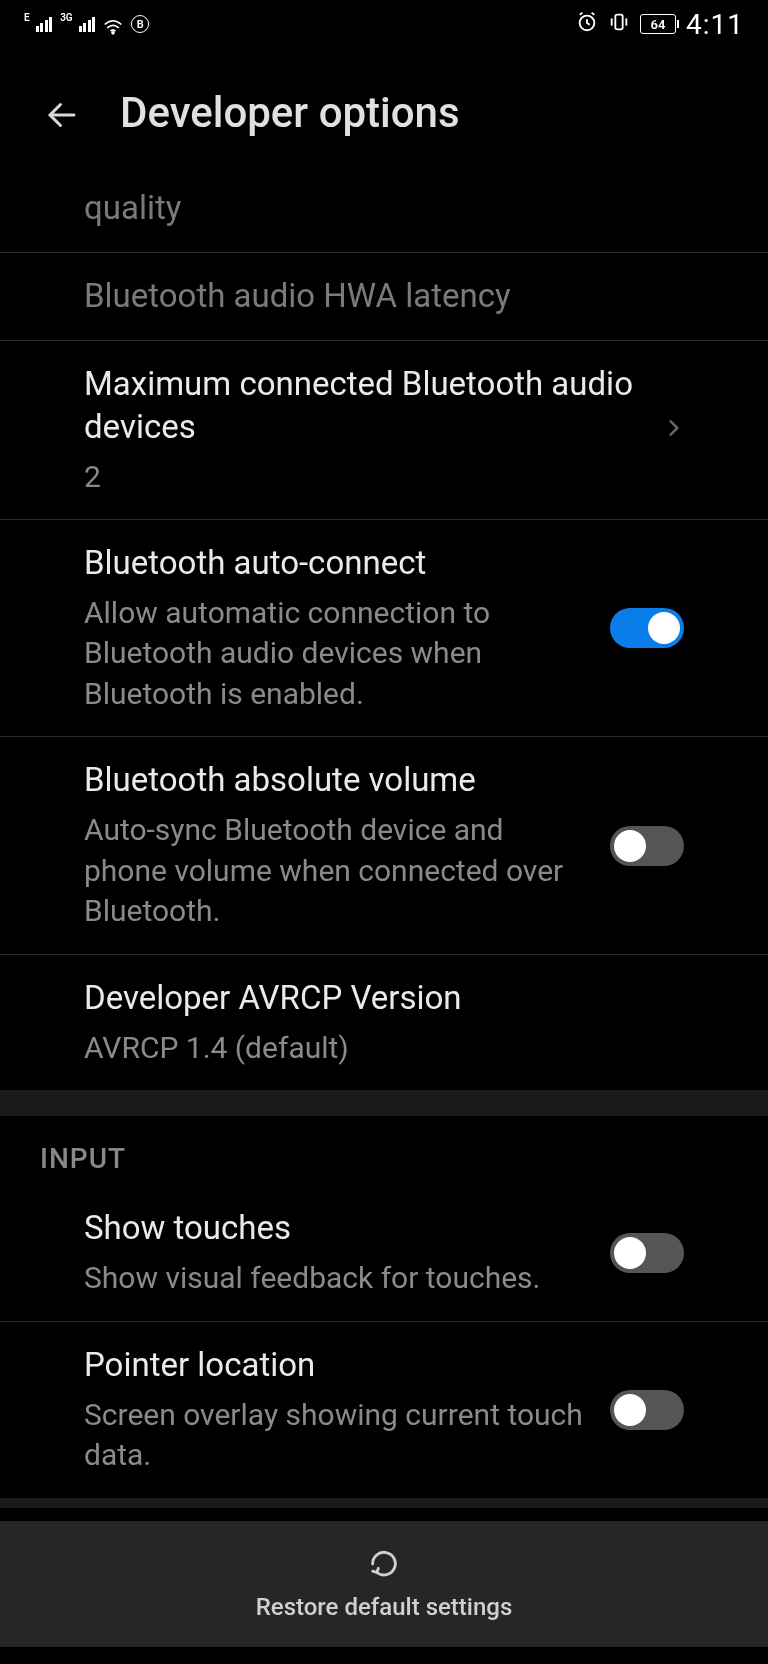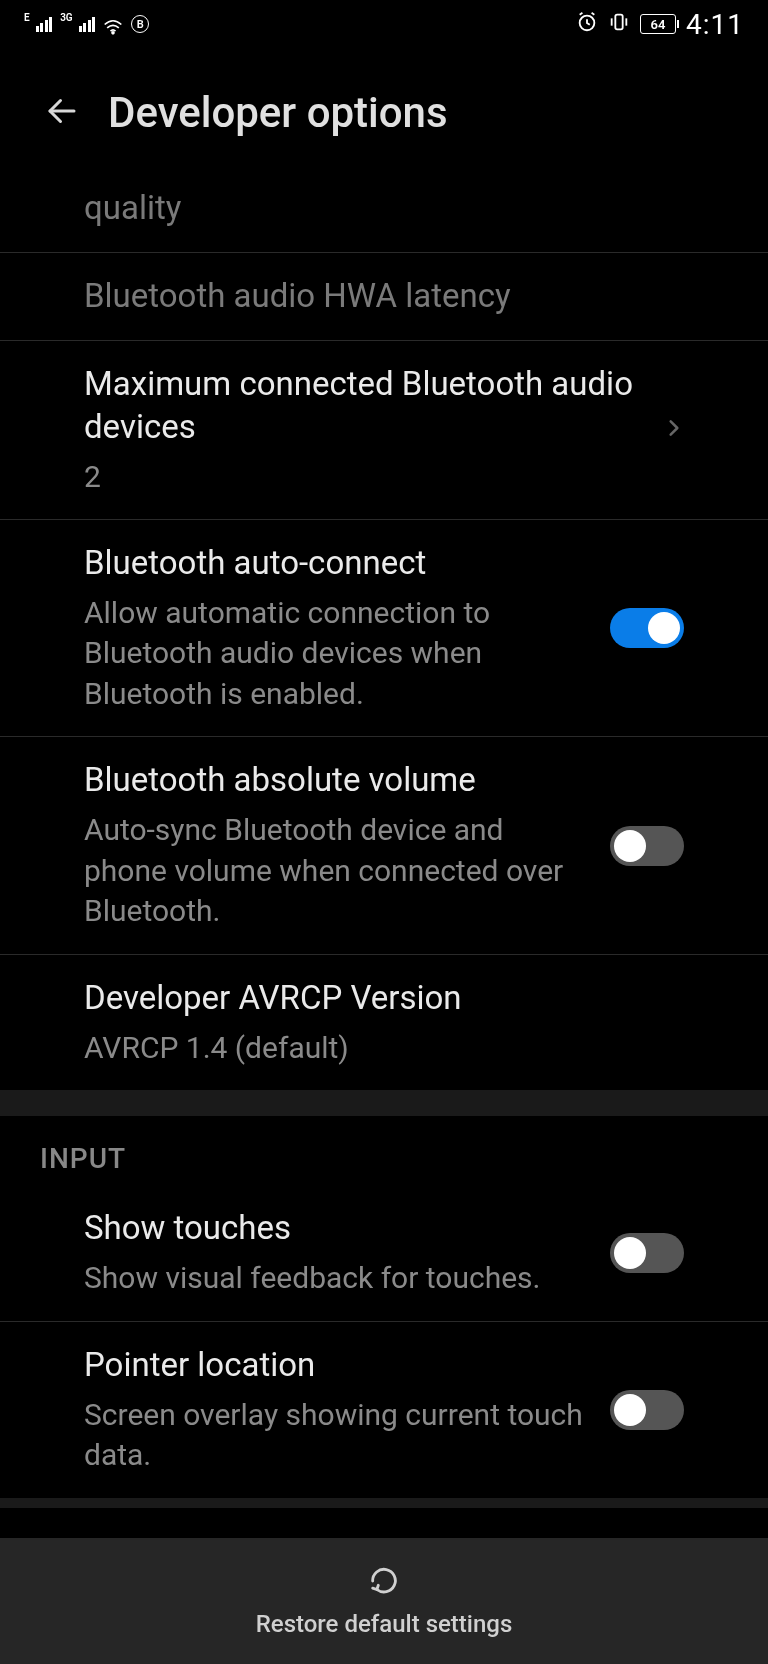--- a/index.html
+++ b/index.html
@@ -71,22 +71,22 @@
       position: absolute;
       right: -4px;
       top: 5px;
       width: 2px;
       height: 8px;
       background: #fff;
     }
     .time { font-size: 28px; font-weight: 400; letter-spacing: 1px; }
     .header {
       display: flex;
-      align-items: center;
-      gap: 28px;
+      align-items: flex-end;
+      gap: 40px;
       padding: 40px 28px 28px 44px;
     }
     .back-arrow svg { width: 36px; height: 36px; }
     .header-title {
       font-size: 42px;
       font-weight: 500;
       color: #e0e0e0;
     }
     .list { }
     .item {
@@ -132,21 +132,21 @@
     .section-gap { height: 26px; background: #1a1a1a; }
     .section-header {
       padding: 26px 52px 10px 40px;
       font-size: 28px;
       font-weight: 500;
       letter-spacing: 1px;
       color: #888;
     }
     .bottom-bar {
       position: absolute;
-      bottom: 0; left: 0; right: 0;
+      bottom: 17px; left: 0; right: 0;
       height: 126px;
       background: #262626;
       display: flex;
       flex-direction: column;
       align-items: center;
       justify-content: center;
       gap: 8px;
     }
     .restore-icon svg { width: 34px; height: 34px; }
     .restore-label {

